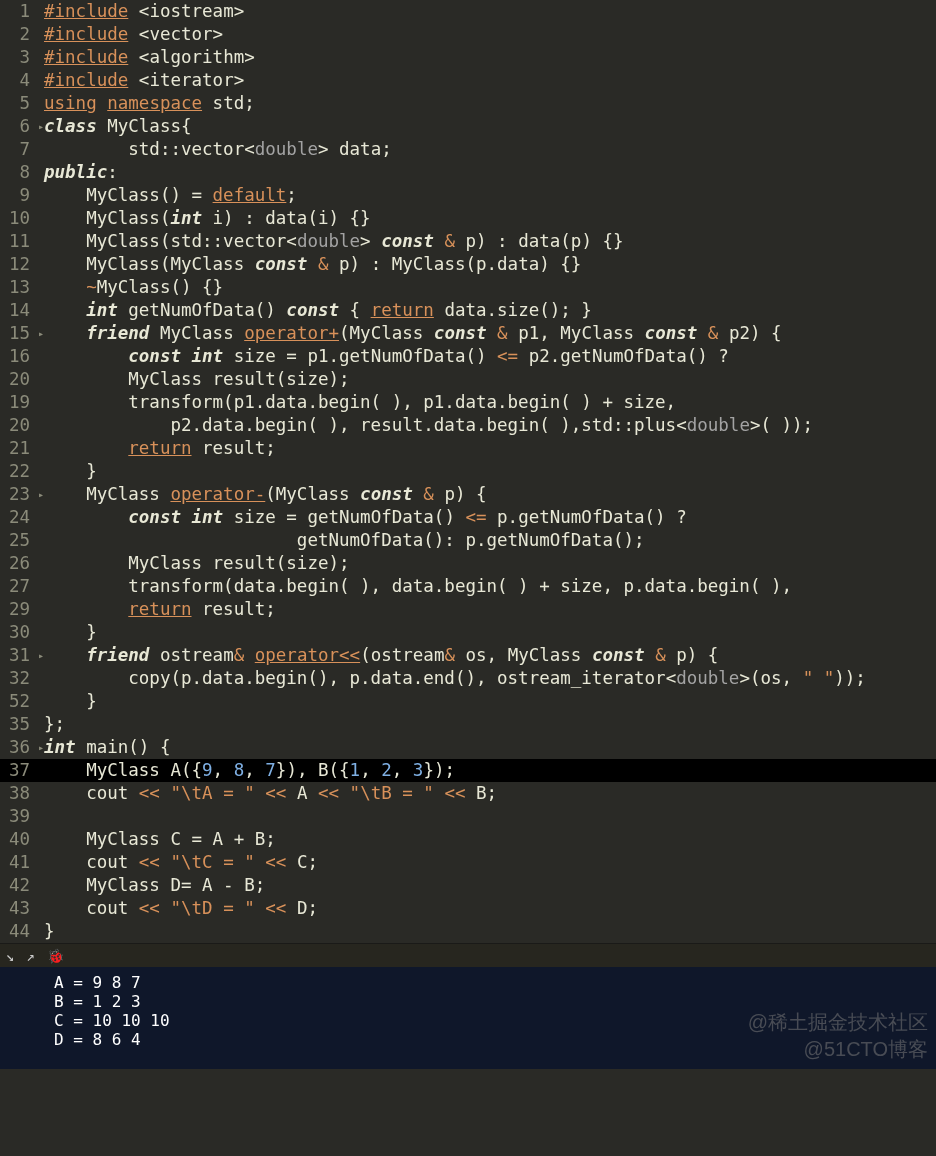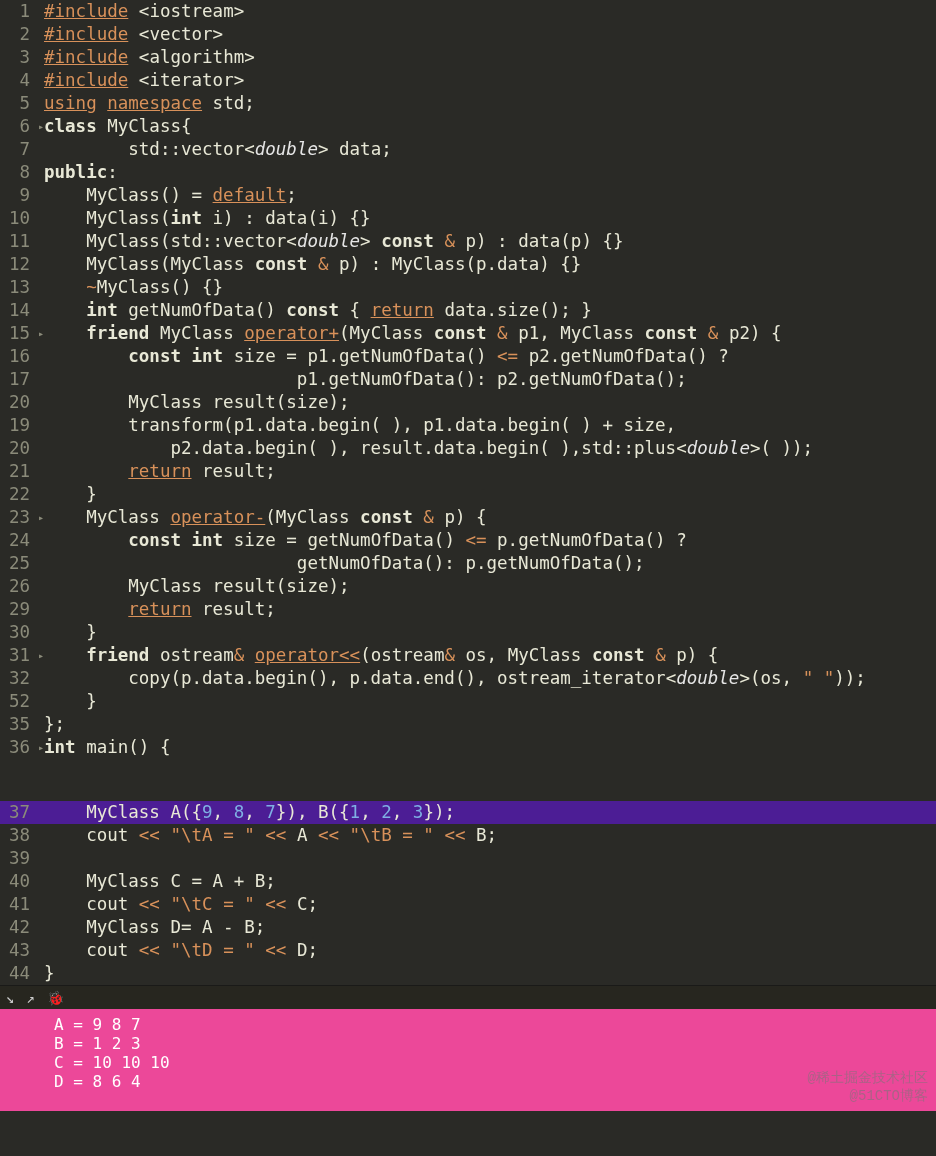--- a/index.html
+++ b/index.html
@@ -32,57 +32,57 @@
   .fold {
     width:6px;
     color:#8b8b7a;
     flex-shrink:0;
     font-size:10px;
     display:flex;
     align-items:center;
     justify-content:center;
   }
   .code { flex:1; }
-  .hl { background:#4c1d95;margin-top:42px; }
+  .hl { background:#000000; }
   .k-pp { color:#d8915a;text-decoration:underline; }        
   .num { color:#7fb0e4; }        
   .str { color:#d8915a; }
-  .bluekw { color:#e8e8d6; font-weight:bold;}
+  .bluekw { color:#e8e8d6; font-weight:bold;font-style:italic;}
   
-  .tparam { color:#e5e5e5;font-style:italic; }  
+  .tparam { color:#a3a3a3; }  
   .amp { color:#d8915a; }
   .ang { color:#e8e8d6;text-align:right; }
 
   .console-bar {
     height:24px;
     background:#27261f;
     display:flex;
     align-items:center;
     padding-left:6px;
     gap:12px;
     border-top:1px solid #1a1a18;
   }
   .console-bar span { color:#ccc; font-size:14px; }
   .console {
-    background:#ec4899;
+    background:#0f172a;
     color:#fff;
     font-family: "Consolas", monospace;
     font-size:16px;
     padding:6px 0 20px 0;
     min-height:100px;
   }
   .console .cline { white-space:pre; line-height:19px; padding-left:54px;}
   .watermark {
     position:absolute;
     right:8px;
     bottom:6px;
     color:#777;
-    font-size:14px;
+    font-size:20px;
     text-align:right;
-    font-family:Liberation Mono, monospace;
+    font-family:Liberation Sans, sans-serif;
     opacity:0.55;
     pointer-events:none;
   }
 </style>
 </head>
 <body>
 
 <div class="editor" id="editor">
     <div class="line"><div class="gutter">1</div><div class="fold"></div><div class="code"><span class="k-pp">#include</span> <span class="ang">&lt;iostream&gt;</span></div></div>
     <div class="line"><div class="gutter">2</div><div class="fold"></div><div class="code"><span class="k-pp">#include</span> <span class="ang">&lt;vector&gt;</span></div></div>
@@ -93,30 +93,30 @@
     <div class="line"><div class="gutter">7</div><div class="fold"></div><div class="code">        std::vector<span class="ang">&lt;</span><span class="tparam">double</span><span class="ang">&gt;</span> data;</div></div>
     <div class="line"><div class="gutter">8</div><div class="fold"></div><div class="code"><span class="bluekw">public</span>:</div></div>
     <div class="line"><div class="gutter">9</div><div class="fold"></div><div class="code">    MyClass() = <span class="k-pp">default</span>;</div></div>
     <div class="line"><div class="gutter">10</div><div class="fold"></div><div class="code">    MyClass(<span class="bluekw">int</span> i) : data(i) {}</div></div>
     <div class="line"><div class="gutter">11</div><div class="fold"></div><div class="code">    MyClass(std::vector<span class="ang">&lt;</span><span class="tparam">double</span><span class="ang">&gt;</span> <span class="bluekw">const</span> <span class="amp">&amp;</span> p) : data(p) {}</div></div>
     <div class="line"><div class="gutter">12</div><div class="fold"></div><div class="code">    MyClass(MyClass <span class="bluekw">const</span> <span class="amp">&amp;</span> p) : MyClass(p.data) {}</div></div>
     <div class="line"><div class="gutter">13</div><div class="fold"></div><div class="code">    <span class="amp">~</span>MyClass() {}</div></div>
     <div class="line"><div class="gutter">14</div><div class="fold"></div><div class="code">    <span class="bluekw">int</span> getNumOfData() <span class="bluekw">const</span> { <span class="k-pp">return</span> data.size(); }</div></div>
     <div class="line"><div class="gutter">15</div><div class="fold">▸</div><div class="code">    <span class="bluekw">friend</span> MyClass <span class="k-pp">operator+</span>(MyClass <span class="bluekw">const</span> <span class="amp">&amp;</span> p1, MyClass <span class="bluekw">const</span> <span class="amp">&amp;</span> p2) {</div></div>
     <div class="line"><div class="gutter">16</div><div class="fold"></div><div class="code">        <span class="bluekw">const int</span> size = p1.getNumOfData() <span class="amp">&lt;=</span> p2.getNumOfData() ?</div></div>
-    <div class="line"><div class="gutter">17</div><div class="fold"></div><div class="code">                        p1.getNumOfData(): p2.getNumOfData();</div></div>
     <div class="line"><div class="gutter">20</div><div class="fold"></div><div class="code">        MyClass result(size);</div></div>
     <div class="line"><div class="gutter">19</div><div class="fold"></div><div class="code">        transform(p1.data.begin( ), p1.data.begin( ) + size,</div></div>
     <div class="line"><div class="gutter">20</div><div class="fold"></div><div class="code">            p2.data.begin( ), result.data.begin( ),std::plus<span class="ang">&lt;</span><span class="tparam">double</span><span class="ang">&gt;</span>( ));</div></div>
     <div class="line"><div class="gutter">21</div><div class="fold"></div><div class="code">        <span class="k-pp">return</span> result;</div></div>
     <div class="line"><div class="gutter">22</div><div class="fold"></div><div class="code">    }</div></div>
     <div class="line"><div class="gutter">23</div><div class="fold">▸</div><div class="code">    MyClass <span class="k-pp">operator-</span>(MyClass <span class="bluekw">const</span> <span class="amp">&amp;</span> p) {</div></div>
     <div class="line"><div class="gutter">24</div><div class="fold"></div><div class="code">        <span class="bluekw">const int</span> size = getNumOfData() <span class="amp">&lt;=</span> p.getNumOfData() ?</div></div>
     <div class="line"><div class="gutter">25</div><div class="fold"></div><div class="code">                        getNumOfData(): p.getNumOfData();</div></div>
     <div class="line"><div class="gutter">26</div><div class="fold"></div><div class="code">        MyClass result(size);</div></div>
+    <div class="line"><div class="gutter">27</div><div class="fold"></div><div class="code">        transform(data.begin( ), data.begin( ) + size, p.data.begin( ),</div></div>
     <div class="line"><div class="gutter">29</div><div class="fold"></div><div class="code">        <span class="k-pp">return</span> result;</div></div>
     <div class="line"><div class="gutter">30</div><div class="fold"></div><div class="code">    }</div></div>
     <div class="line"><div class="gutter">31</div><div class="fold">▸</div><div class="code">    <span class="bluekw">friend</span> ostream<span class="amp">&amp;</span> <span class="k-pp">operator&lt;&lt;</span>(ostream<span class="amp">&amp;</span> os, MyClass <span class="bluekw">const</span> <span class="amp">&amp;</span> p) {</div></div>
     <div class="line"><div class="gutter">32</div><div class="fold"></div><div class="code">        copy(p.data.begin(), p.data.end(), ostream_iterator<span class="ang">&lt;</span><span class="tparam">double</span><span class="ang">&gt;</span>(os, <span class="str">" "</span>));</div></div>
     <div class="line"><div class="gutter">52</div><div class="fold"></div><div class="code">    }</div></div>
     <div class="line"><div class="gutter">35</div><div class="fold"></div><div class="code">};</div></div>
     <div class="line"><div class="gutter">36</div><div class="fold">▸</div><div class="code"><span class="bluekw">int</span> main() {</div></div>
     <div class="line hl"><div class="gutter">37</div><div class="fold"></div><div class="code">    MyClass A({<span class="num">9</span>, <span class="num">8</span>, <span class="num">7</span>}), B({<span class="num">1</span>, <span class="num">2</span>, <span class="num">3</span>});</div></div>
     <div class="line"><div class="gutter">38</div><div class="fold"></div><div class="code">    cout <span class="amp">&lt;&lt;</span> <span class="str">"\tA = "</span> <span class="amp">&lt;&lt;</span> A <span class="amp">&lt;&lt;</span> <span class="str">"\tB = "</span> <span class="amp">&lt;&lt;</span> B;</div></div>
     <div class="line"><div class="gutter">39</div><div class="fold"></div><div class="code"></div></div>

